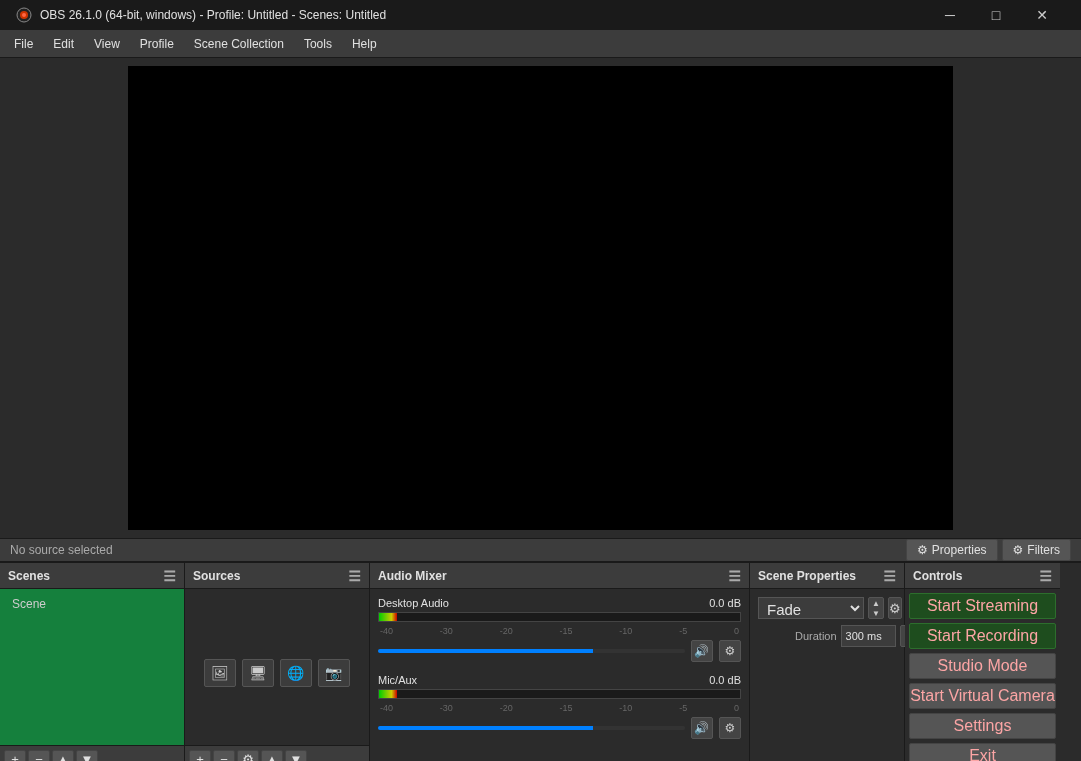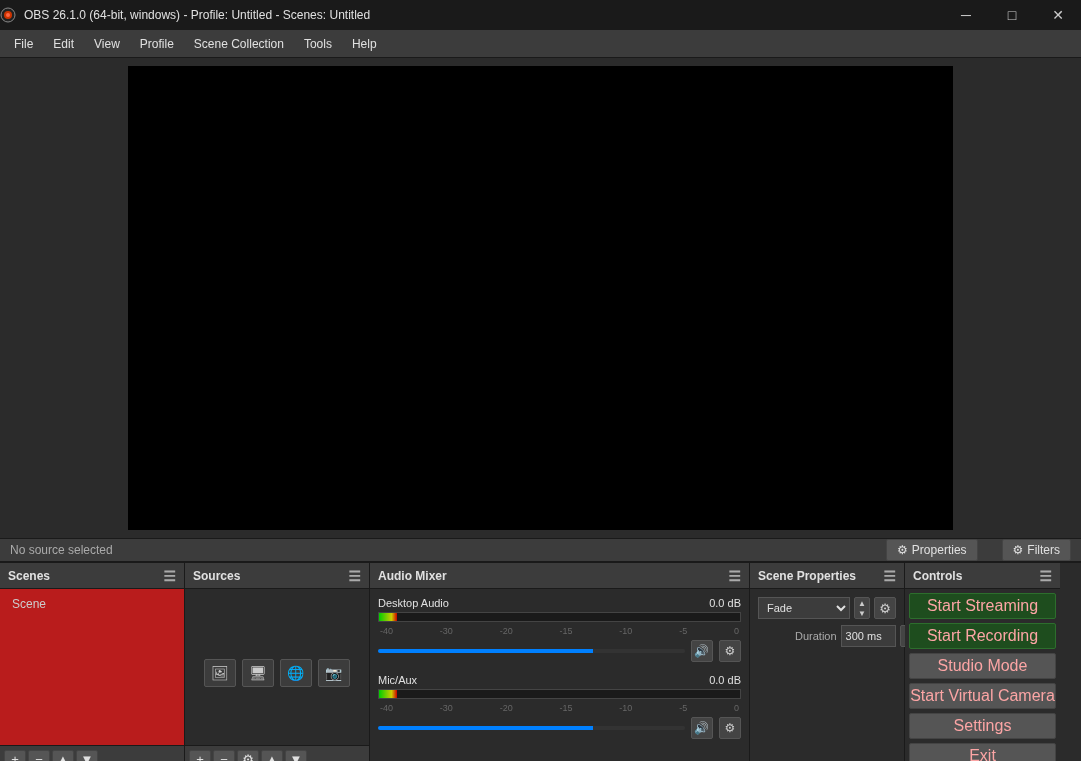--- a/index.html
+++ b/index.html
@@ -13,21 +13,21 @@
       overflow: hidden;
       user-select: none;
     }
 
     
     #titlebar {
       background: #1a1a1a;
       height: 30px;
       display: flex;
       align-items: center;
-      padding: 0 0;
+      padding: 0 16px;
       justify-content: space-between;
       gap: 6px;
     }
     #titlebar-left {
       display: flex;
       align-items: center;
       gap: 8px;
     }
     #titlebar-controls {
       display: flex;
@@ -87,21 +87,21 @@
       height: 480px;
     }
 
     
     #no-source-bar {
       background: #3c3c3c;
       height: 28px;
       display: flex;
       align-items: center;
       padding: 0 10px;
-      gap: 24px;
+      gap: 4px;
       border-top: 1px solid #1a1a1a;
       border-bottom: 1px solid #1a1a1a;
     }
     #no-source-text {
       flex: 1;
       color: #aaa;
       font-size: 12px;
     }
     .toolbar-btn {
       background: #555;
@@ -146,21 +146,21 @@
       font-size: 14px;
       color: #aaa;
     }
 
     
     #scenes-panel {
       width: 185px;
     }
     #scenes-panel .panel-content {
       flex: 1;
-      background: #b91c1c;
+      background: #15803d;
       padding: 4px;
     }
     .scene-item {
       padding: 4px 8px;
       color: #ccc;
       cursor: pointer;
       border-radius: 2px;
     }
     .panel-toolbar {
       background: #3c3c3c;
@@ -306,21 +306,21 @@
       align-items: center;
       gap: 4px;
       margin-bottom: 6px;
     }
     .transition-select {
       flex: 1;
       background: #3c3c3c;
       border: 1px solid #555;
       color: #e0e0e0;
       padding: 2px 4px;
-      font-size: 11px;
+      font-size: 15px;
       cursor: pointer;
       height: 22px;
     }
     .transition-select-arrows {
       display: flex;
       flex-direction: column;
       background: #444;
       border: 1px solid #555;
       border-radius: 2px;
     }

